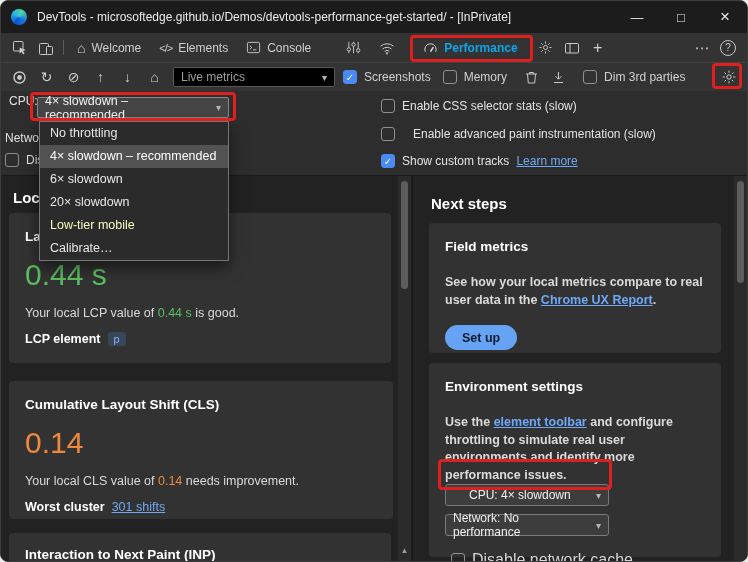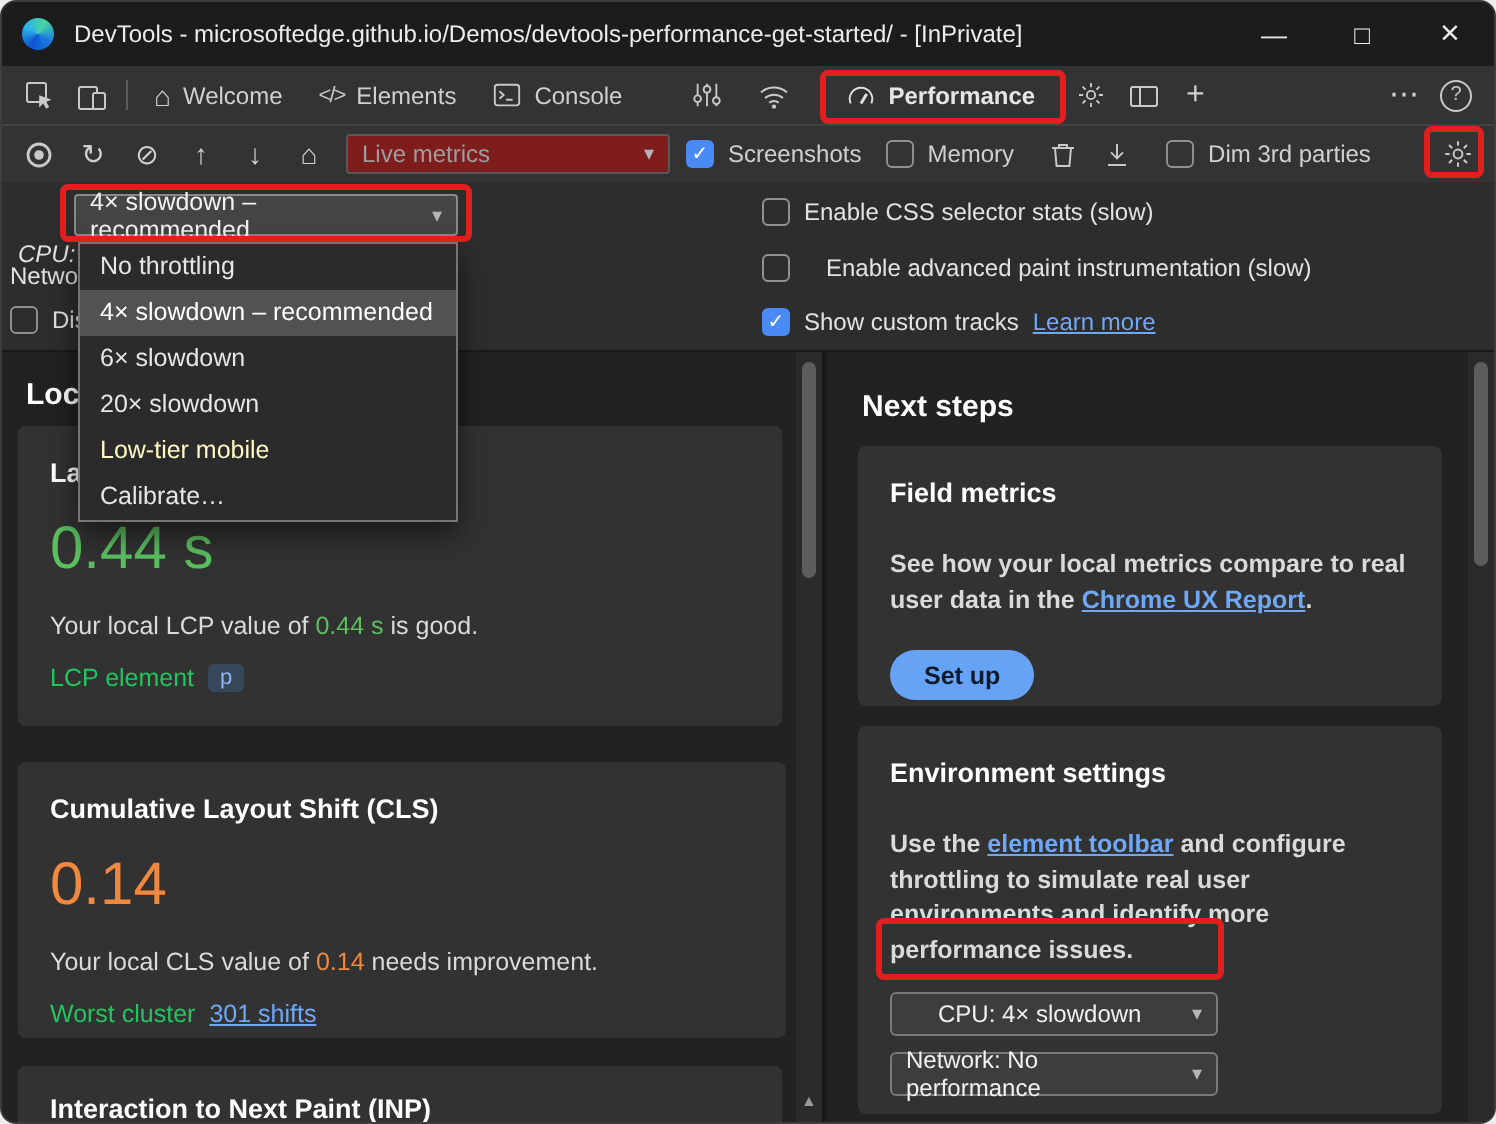--- a/index.html
+++ b/index.html
@@ -17,46 +17,46 @@
              font-size:13px; color:#e8e8e8; flex:none; }
   .win-btn.close { font-size:17px; }
 
   
   .tabstrip { position:absolute; top:32px; left:0; right:0; height:30px; background:#333333;
               display:flex; align-items:center; padding:0 6px; font-size:12px; color:#cfcfcf;
               border-bottom:1px solid #424242; }
   .icon-btn { width:26px; height:24px; display:flex; align-items:center; justify-content:center;
               color:#c9c9c9; flex:none; }
   .tab { display:flex; align-items:center; gap:6px; padding:0 9px; height:29px; flex:none; white-space:nowrap; }
-  .tab.active { color:#e5e5e5; font-weight:bold; }
+  .tab.active { color:#0ea5e9; font-weight:bold; }
   .vdiv { width:1px; height:15px; background:#5a5a5a; margin:0 4px; flex:none; }
   .spacer { flex:1; }
   .glyph { font-size:14px; line-height:1; color:#cfcfcf; }
   .code-glyph { font-size:11px; letter-spacing:-1px; color:#c9c9c9; }
   .help-circle { width:16px; height:16px; border:1px solid #c9c9c9; border-radius:50%;
                  display:flex; align-items:center; justify-content:center; font-size:10px; color:#c9c9c9; }
 
   
   .toolbar2 { position:absolute; top:62px; left:0; right:0; height:28px; background:#333333;
               display:flex; align-items:center; gap:2px; padding:0 6px; font-size:12px; color:#d0d0d0; }
   .tb-btn { width:25px; height:24px; display:flex; align-items:center; justify-content:center; flex:none; }
-  .sel { display:flex; align-items:center; justify-content:space-between; background:#7f1d1d;
+  .sel { display:flex; align-items:center; justify-content:space-between; background:#000000;
          border:1px solid #6b6b6b; border-radius:2px; padding:0 7px; height:20px; font-size:12px; }
   .sel .arr { font-size:10px; margin-left:8px; color:#b5b5b5; }
   .sel-live { width:162px; color:#9d9d9d; border-color:#585858; margin:0 6px 0 4px; }
   .cb-row { display:flex; align-items:center; gap:7px; white-space:nowrap; }
   .cb { width:14px; height:14px; border:1px solid #909090; border-radius:3px; background:transparent;
         flex:none; display:flex; align-items:center; justify-content:center; font-size:10px; color:transparent; }
   .cb.checked { background:#4a8af4; border-color:#4a8af4; color:#ffffff; }
   .tb-gap { width:8px; flex:none; }
 
   
   .settings { position:absolute; top:90px; left:0; right:0; height:85px; background:#2d2d2d;
               border-bottom:1px solid #1a1a1a; font-size:12px; color:#e2e2e2; }
-  .cpu-label { position:absolute; left:8px; top:26px; line-height:21px;font-style:italic; }
+  .cpu-label { position:absolute; left:8px; top:0; line-height:21px; }
   .cpu-select { position:absolute; left:36px; top:6px; width:192px; height:21px;
                 background:#454545; border-color:#8a8a8a; color:#f2f2f2; font-size:12.5px; }
   .net-label { position:absolute; left:4px; top:37px; line-height:20px; }
   .net-select { position:absolute; left:58px; top:35px; width:150px; height:20px; }
   .js-samples-row { position:absolute; left:4px; top:62px; }
   .set-right { position:absolute; left:380px; top:0; }
   .sr-row1 { position:absolute; left:0; top:8px; }
   .sr-row2 { position:absolute; left:0; top:36px;gap:18px; }
   .sr-row3 { position:absolute; left:0; top:63px; }
   a, .link { color:#6fa8f7; text-decoration:underline; cursor:pointer; }
@@ -84,36 +84,36 @@
   .lm-heading { left:12px; top:13px; }
   .ns-heading { left:18px; top:19px; }
 
   .card { position:absolute; background:#323232; border-radius:4px; padding:16px; }
   .card h3 { font-size:13.5px; font-weight:bold; color:#ffffff; }
   .metric-value { font-size:30px; line-height:34px; margin-top:14px; }
   .val-green { color:#5bbf60; }
   .val-orange { color:#f0883e; }
   .desc { margin-top:14px; font-size:12.5px; color:#dadada; }
   .card-footer { margin-top:12px; font-size:12.5px; display:flex; align-items:center; gap:7px; }
-  .bold-label { font-weight:normal; color:#22c55e; }
+  .bold-label { font-weight:bold; color:#ffffff; }
   .chip { background:#37475a; color:#8ab4f8; border-radius:3px; padding:1px 6px; font-size:11px; }
 
   .card-lcp { left:8px; top:37px; width:382px; height:150px; }
   .card-cls { left:8px; top:205px; width:384px; height:138px; }
   .card-inp { left:8px; top:357px; width:382px; height:60px; padding-top:14px; }
 
   .card-fm  { left:16px; top:47px; width:292px; height:130px; }
   .card-env { left:16px; top:187px; width:292px; height:194px; }
   .card-body { margin-top:20px; font-size:12.5px; line-height:1.4; color:#dadada;font-weight:bold; }
   .btn-primary { display:inline-flex; align-items:center; justify-content:center; margin-top:16px;
                  height:25px; padding:0 17px; border-radius:13px; background:#66a3f5; color:#0d1b2e;
                  font-size:12.5px; font-weight:bold; cursor:pointer; }
   .env-sel { width:164px; height:22px; background:#3d3d3d; border:1px solid #7a7a7a; border-radius:3px;
              color:#f0f0f0; }
-  .env-sel-1 { margin-top:12px;padding-left:23px; }
+  .env-sel-1 { margin-top:0;padding-left:23px; }
   .env-sel-2 { margin-top:8px; }
   .env-cb { margin-top:15px; margin-left:6px; }
 
   
   .anno { position:absolute; border:3px solid #e01f1f; border-radius:4px; z-index:120; pointer-events:none; }
   .anno-perf { left:409px; top:34px; width:123px; height:27px; }
   .anno-cpu  { left:29px;  top:91px; width:206px; height:29px; }
   .anno-gear { left:711px; top:62px; width:30px;  height:26px; }
   .anno-env  { left:437px; top:458px; width:174px; height:31px; }
 

